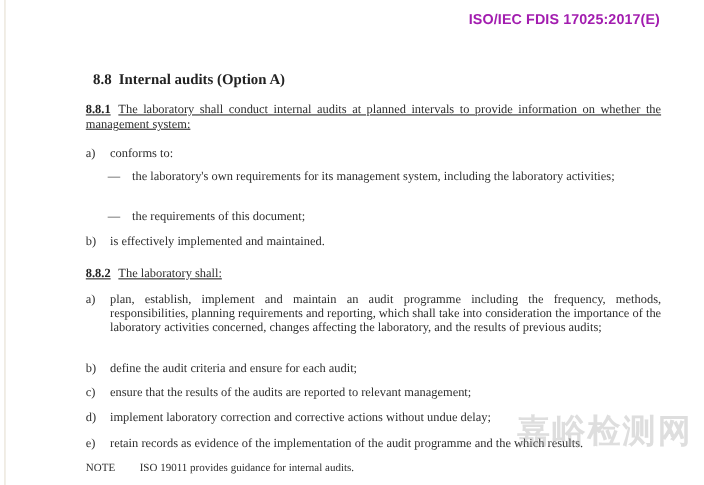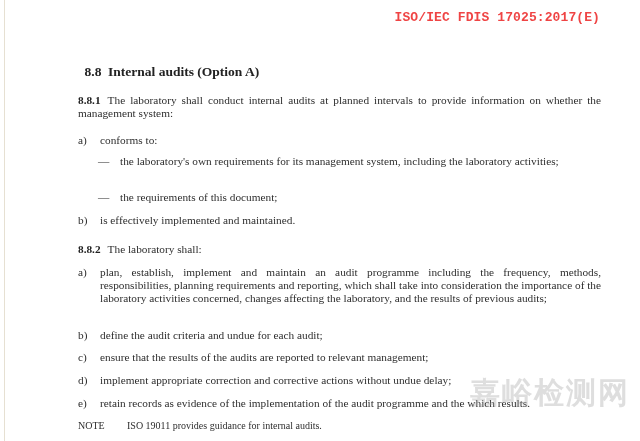--- a/index.html
+++ b/index.html
@@ -11,35 +11,35 @@
     color: #2b2b2b;
   }
   .left-rule {
     position: absolute; left: 0; top: 0; width: 4px; height: 441px;
     background: #ffffff;
     border-right: 1px solid #e6e0d2;
   }
   .abs { position: absolute; white-space: nowrap; }
   .doc-id {
     right: 40px; top: 10px;
-    font-family: Liberation Mono, monospace;
-    font-weight: bold; font-size: 13px; color: #ef4444;
+    font-family: Liberation Sans, sans-serif;
+    font-weight: bold; font-size: 13px; color: #a21caf;
     letter-spacing: 0.1px;
   }
   .section-title {
     left: 78px; top: 64px;
     font-family: "Liberation Serif", serif;
     font-weight: bold; font-size: 13.5px; color: #222; text-align: center;
   }
   .section-title .num { display: inline-block; width: 30px; }
   .para {
     position: absolute; left: 78px; width: 523px;
     font-family: "Liberation Serif", serif;
     font-size: 11.3px; line-height: 13.2px;
-    text-align: justify; color: #2e2e2e;
+    text-align: justify; color: #2e2e2e; text-decoration: underline;
   }
   .para .clause { font-weight: bold; margin-right: 7px; color: #222; }
   .item {
     position: absolute; left: 78px; width: 523px;
     font-family: "Liberation Serif", serif;
     font-size: 11.3px; line-height: 13.2px; color: #2e2e2e;
   }
   .item .lbl { position: absolute; left: 0; top: 0; }
   .item .txt { display: block; margin-left: 22px; text-align: justify; }
   .dash {
@@ -109,31 +109,31 @@
   <span class="clause">8.8.2</span><span>The laboratory shall:</span>
 </div>
 
 <div class="item" style="top:266px;">
   <span class="lbl">a)</span>
   <span class="txt">plan, establish, implement and maintain an audit programme including the frequency, methods, responsibilities, planning requirements and reporting, which shall take into consideration the importance of the laboratory activities concerned, changes affecting the laboratory, and the results of previous audits;</span>
 </div>
 
 <div class="item" style="top:329px;">
   <span class="lbl">b)</span>
-  <span class="txt">define the audit criteria and undue for each audit;</span>
+  <span class="txt">define the audit criteria and ensure for each audit;</span>
 </div>
 
 <div class="item" style="top:351px;">
   <span class="lbl">c)</span>
   <span class="txt">ensure that the results of the audits are reported to relevant management;</span>
 </div>
 
 <div class="item" style="top:374px;">
   <span class="lbl">d)</span>
-  <span class="txt">implement appropriate correction and corrective actions without undue delay;</span>
+  <span class="txt">implement laboratory correction and corrective actions without undue delay;</span>
 </div>
 
 <div class="item" style="top:397px;">
   <span class="lbl">e)</span>
   <span class="txt">retain records as evidence of the implementation of the audit programme and the which results.</span>
 </div>
 
 <div class="note">
   <span class="lbl">NOTE</span><span>ISO 19011 provides guidance for internal audits.</span>
 </div>

